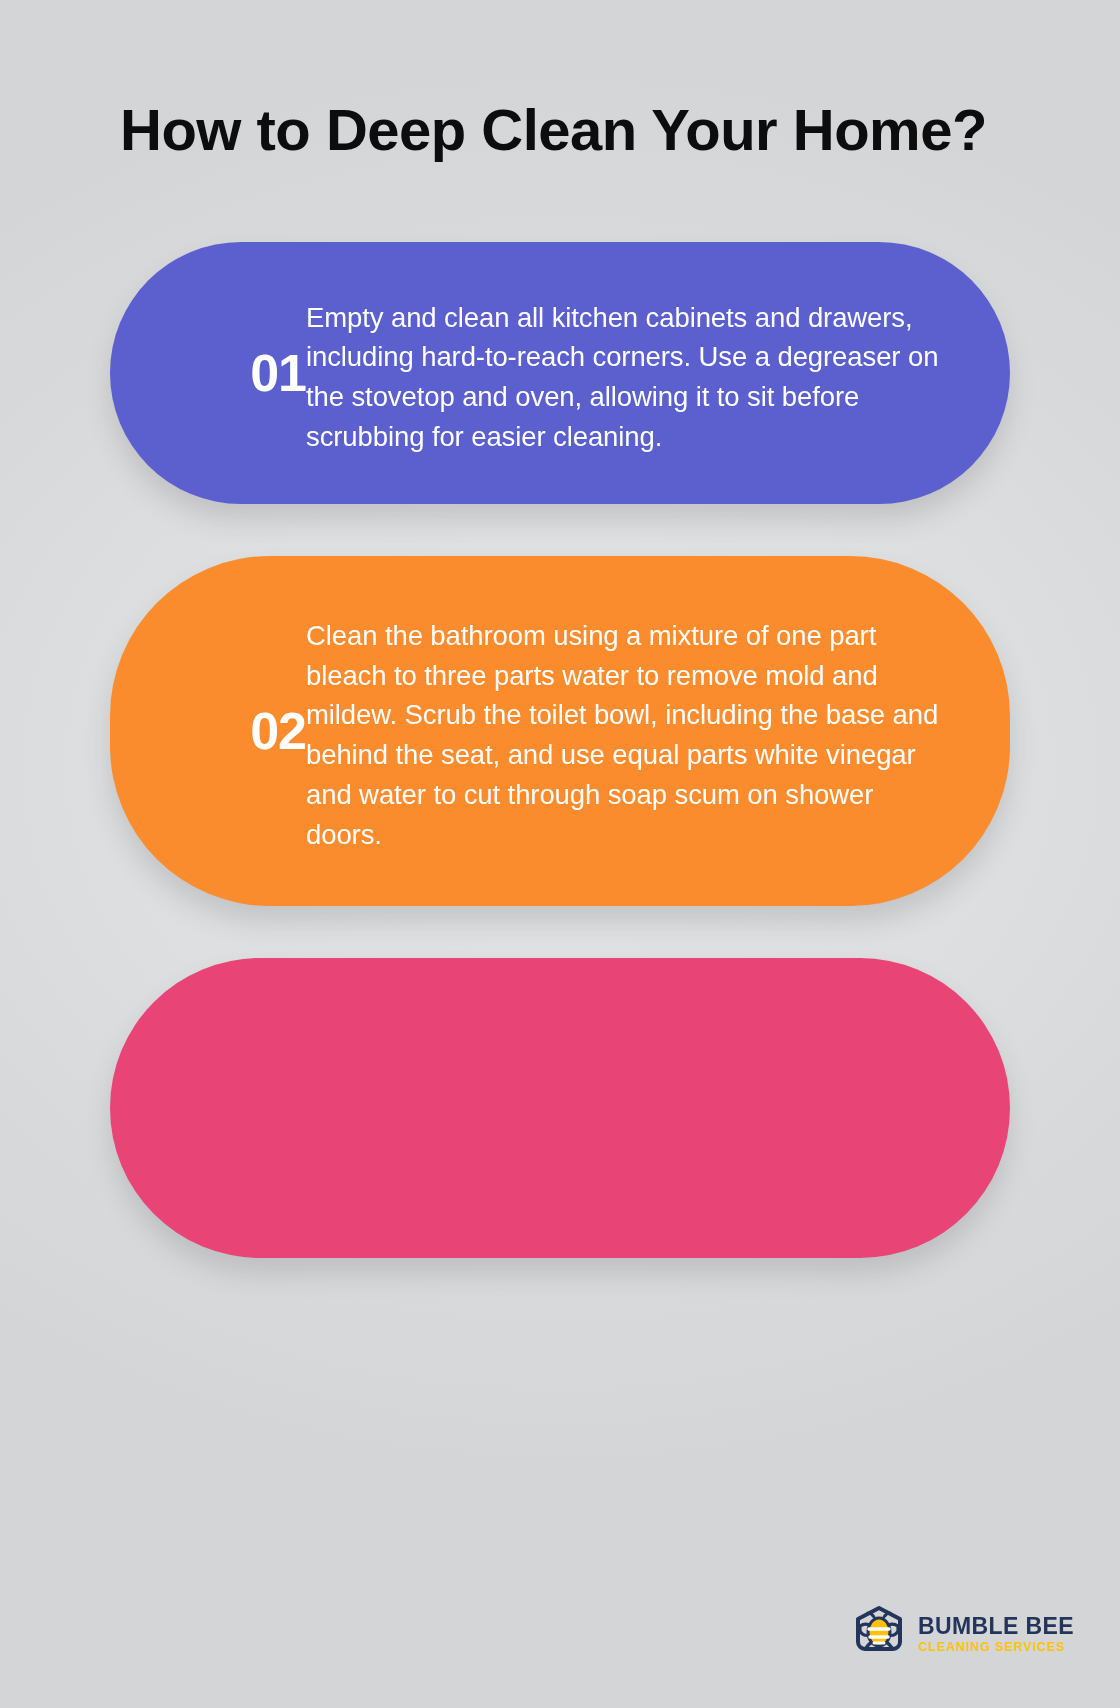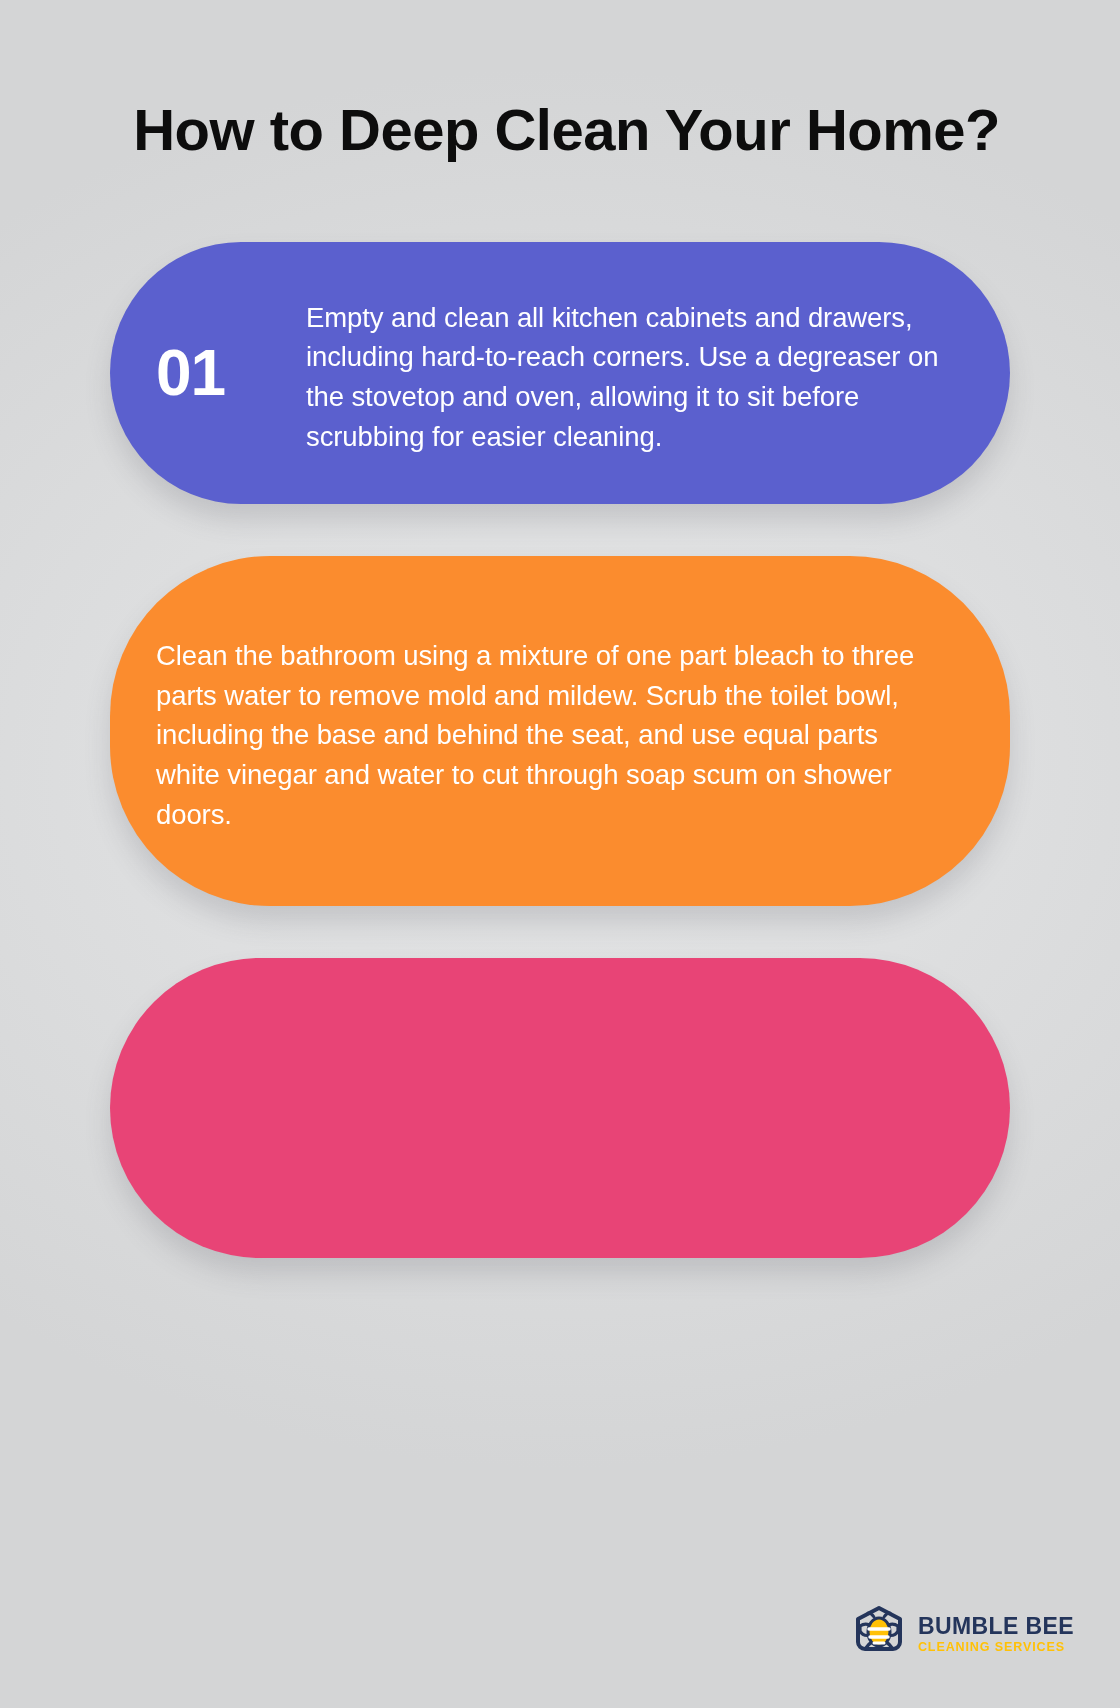--- a/index.html
+++ b/index.html
@@ -13,21 +13,21 @@
     font-family:"Liberation Sans", sans-serif;
     background:
       radial-gradient(ellipse 900px 700px at 50% 45%, #e2e3e4 0%, #dedfe0 45%, #d4d5d6 100%);
     position:relative;
     overflow:hidden;
   }
 
   
   .title-wrap {
     padding:96px 120px 0 120px;
-    text-align:right;
+    text-align:left;
   }
   .title {
     font-size:58px;
     line-height:1.17;
     font-weight:bold;
     color:#0d0d0d;
     letter-spacing:-0.5px;
   }
 
   
@@ -48,22 +48,22 @@
     box-shadow:0 16px 26px rgba(90,90,100,0.20);
     position:relative;
   }
   .card--1 { background:#5b60ce; min-height:262px; }
   .card--2 { background:#fb8c2e; min-height:350px; }
   .card--3 { background:#e84476; min-height:300px; }
 
   .card-number {
     flex:0 0 auto;
     width:150px;
-    text-align:left;
-    font-size:64px;
+    text-align:right;
+    font-size:52px;
     font-weight:bold;
     color:#ffffff;
     line-height:1;
     letter-spacing:-1px;
   }
 
   .card-text {
     flex:1 1 auto;
     color:#ffffff;
     font-size:27.5px;
@@ -106,20 +106,21 @@
 </div>
 
 <div class="cards">
 
   <div class="card card--1" style="background: rgb(91, 96, 206);">
     <div class="card-number">01</div>
     <div class="card-text">Empty and clean all kitchen cabinets and drawers, including hard-to-reach corners. Use a degreaser on the stovetop and oven, allowing it to sit before scrubbing for easier cleaning.</div>
   </div>
 
   <div class="card card--2" style="background: rgb(251, 140, 46);">
+    <div class="card-number">02</div>
     <div class="card-text">Clean the bathroom using a mixture of one part bleach to three parts water to remove mold and mildew. Scrub the toilet bowl, including the base and behind the seat, and use equal parts white vinegar and water to cut through soap scum on shower doors.</div>
   </div>
 
   <div class="card card--3" style="background: rgb(232, 68, 118);">
   </div>
 
 </div>
 
 <div class="logo">
   <span class="logo-mark">

